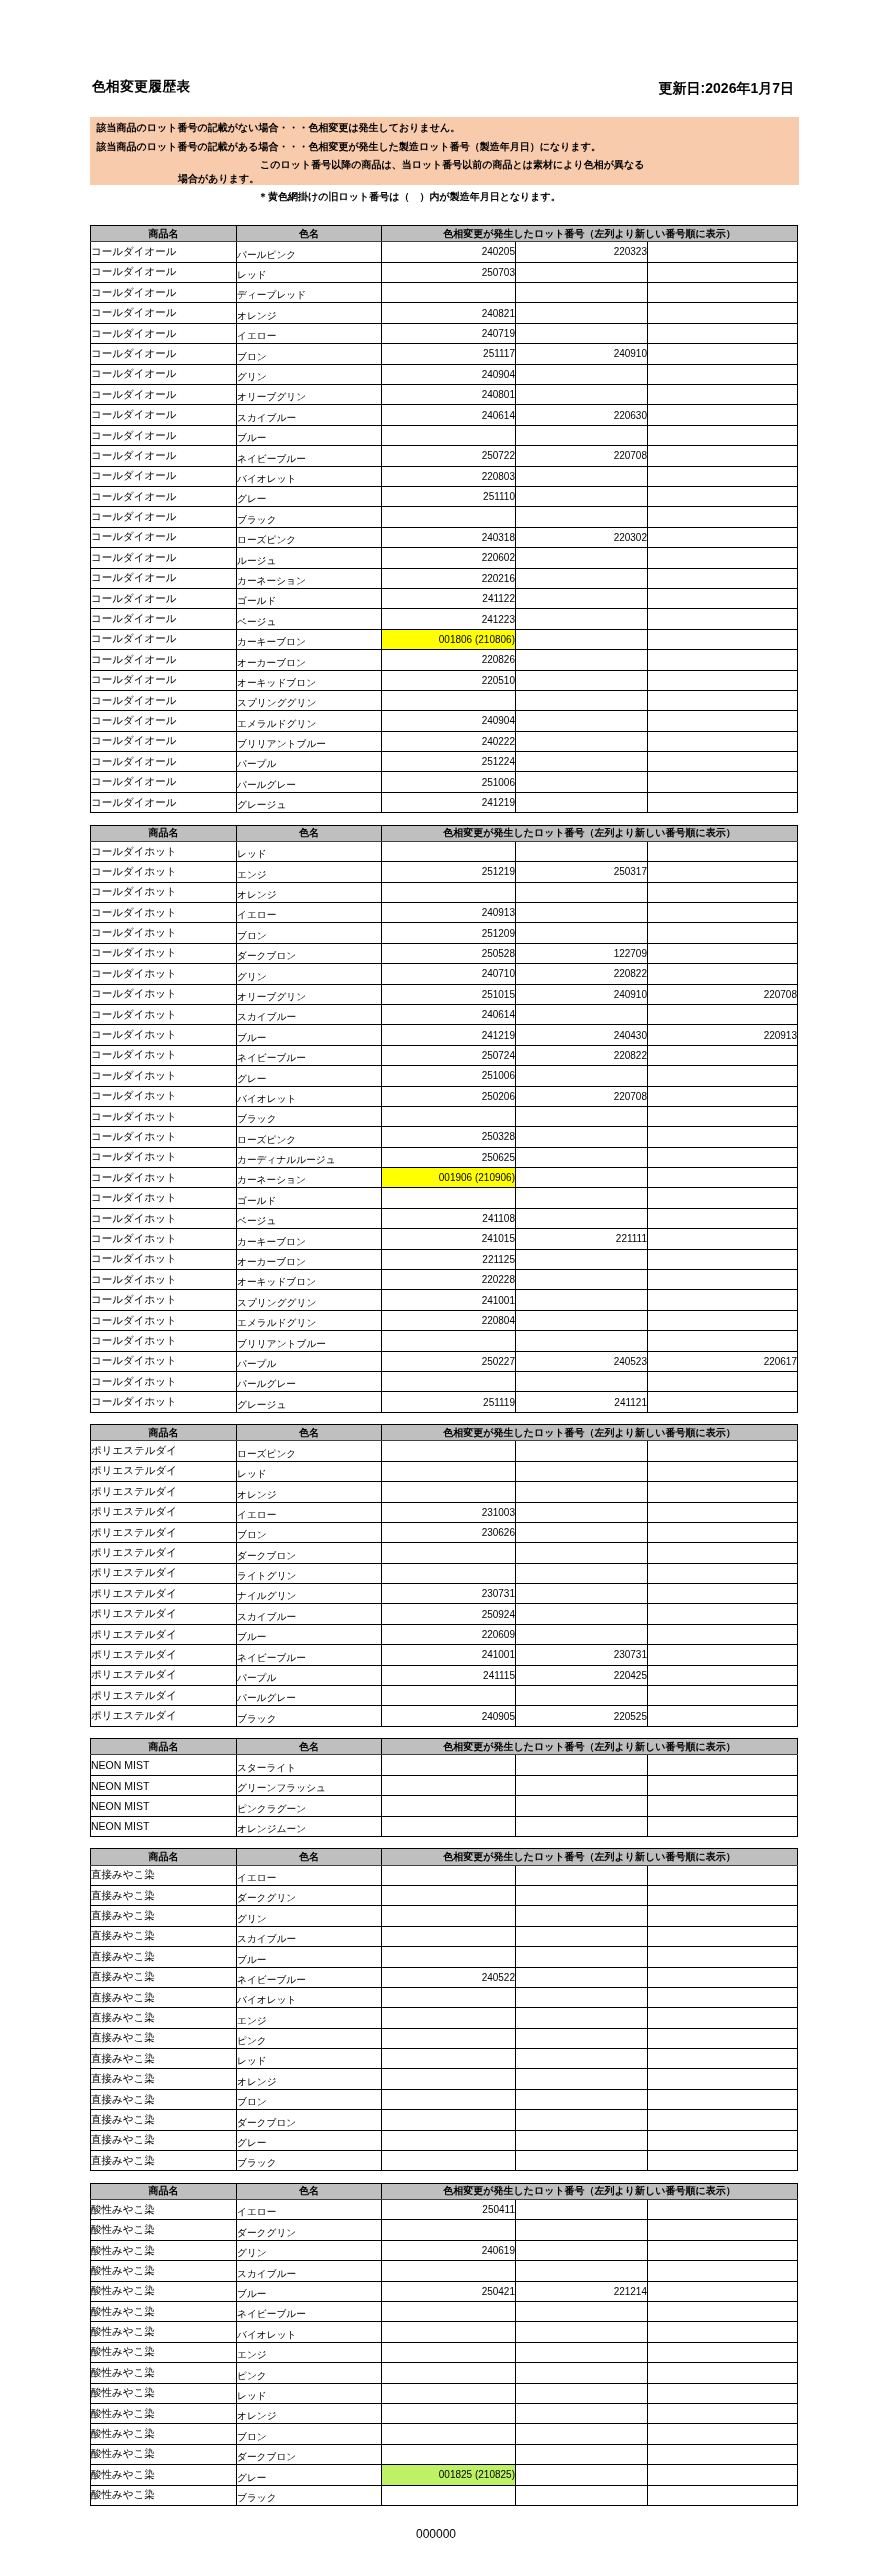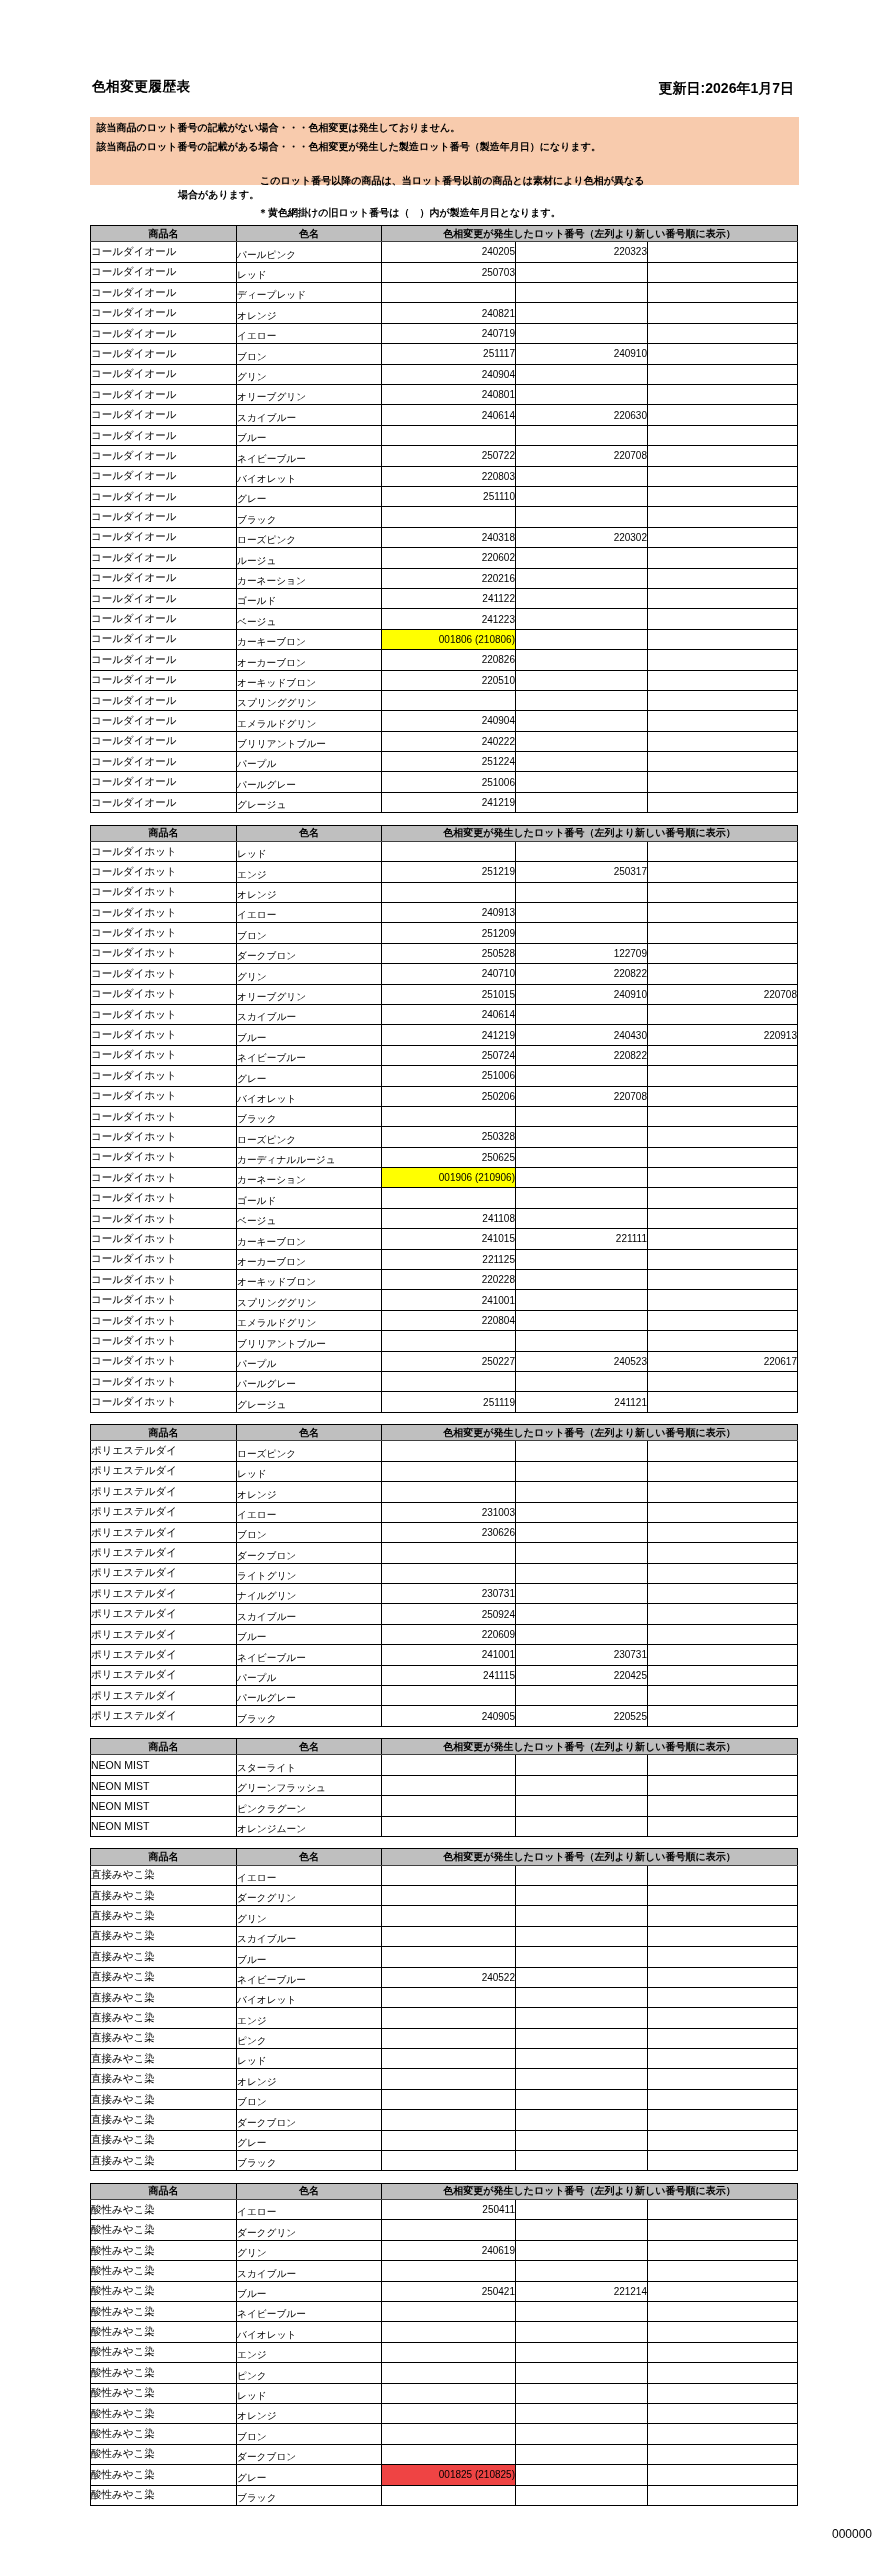--- a/index.html
+++ b/index.html
@@ -11,21 +11,21 @@
   .page-title { position:absolute; left:92px; top:78px; font-size:13.7px; font-weight:700; letter-spacing:0.4px; }
   .update-date { position:absolute; left:90px; top:80px; width:704px; text-align:right; font-size:14px; font-weight:700; }
 
   .notice {
     position:absolute; left:90px; top:117px; width:709px; height:68px;
     background:#F8CBAD; box-sizing:border-box; padding-top:4px;
     font-size:10px; font-weight:700; line-height:13.7px;
   }
   .notice .l1 { padding-left:6.5px; }
   .notice .l2 { padding-left:6.5px; margin-top:4.8px; }
-  .notice .l3 { padding-left:170px; margin-top:21px; }
+  .notice .l3 { padding-left:170px; margin-top:5px; }
   .notice .l4 { padding-left:88px; }
   .notice .l5 { padding-left:168px; margin-top:4px; }
 
   .tables-region { position:absolute; left:90px; top:225px; width:708px; }
   table.product-table {
     border-collapse:collapse; table-layout:fixed; width:708px;
     margin:0 0 11.3px 0; border:1.6px solid #404040;
   }
   .product-table col:nth-child(1){ width:146px; }
   .product-table col:nth-child(2){ width:145px; }
@@ -36,21 +36,21 @@
   .product-table thead th {
     background:#BFBFBF; height:15.3px; padding:0; text-align:center;
     font-size:10px; font-weight:700; border-bottom:1.6px solid #404040;
   }
   .product-table tbody td { height:19.4px; padding:0; }
   td.product-cell { font-size:10.5px; padding-left:4px; vertical-align:middle; }
   td.color-cell   { font-size:9.7px;  padding-left:5.7px; padding-bottom:2.4px; vertical-align:bottom; }
   td.lot-cell     { font-size:10px; text-align:right; padding-right:6.5px; vertical-align:middle; }
   td.lot-cell.hl  { background:#FFFF00; }
 
-  .footer-code { position:absolute; left:0; top:2527px; width:872px; text-align:right; font-size:12px; }
+  .footer-code { position:absolute; left:0; top:2527px; width:872px; text-align:center; font-size:12px; }
 </style>
 </head>
 <body>
 
 <div class="page">
   <div class="page-title">色相変更履歴表</div>
   <div class="update-date">更新日:2026年1月7日</div>
 
   <div class="notice" style="background: rgb(248, 203, 173);">
     <div class="l1">該当商品のロット番号の記載がない場合・・・色相変更は発生しておりません。</div>
@@ -877,21 +877,21 @@
           <tr>
             <td class="product-cell">酸性みやこ染</td>
             <td class="color-cell">ダークブロン</td>
             <td class="lot-cell"></td>
             <td class="lot-cell"></td>
             <td class="lot-cell"></td>
           </tr>
           <tr>
             <td class="product-cell">酸性みやこ染</td>
             <td class="color-cell">グレー</td>
-            <td class="lot-cell hl" style="background: #ef4444;">001825 (210825)</td>
+            <td class="lot-cell hl" style="background: #bef264;">001825 (210825)</td>
             <td class="lot-cell"></td>
             <td class="lot-cell"></td>
           </tr>
           <tr>
             <td class="product-cell">酸性みやこ染</td>
             <td class="color-cell">ブラック</td>
             <td class="lot-cell"></td>
             <td class="lot-cell"></td>
             <td class="lot-cell"></td>
           </tr>

